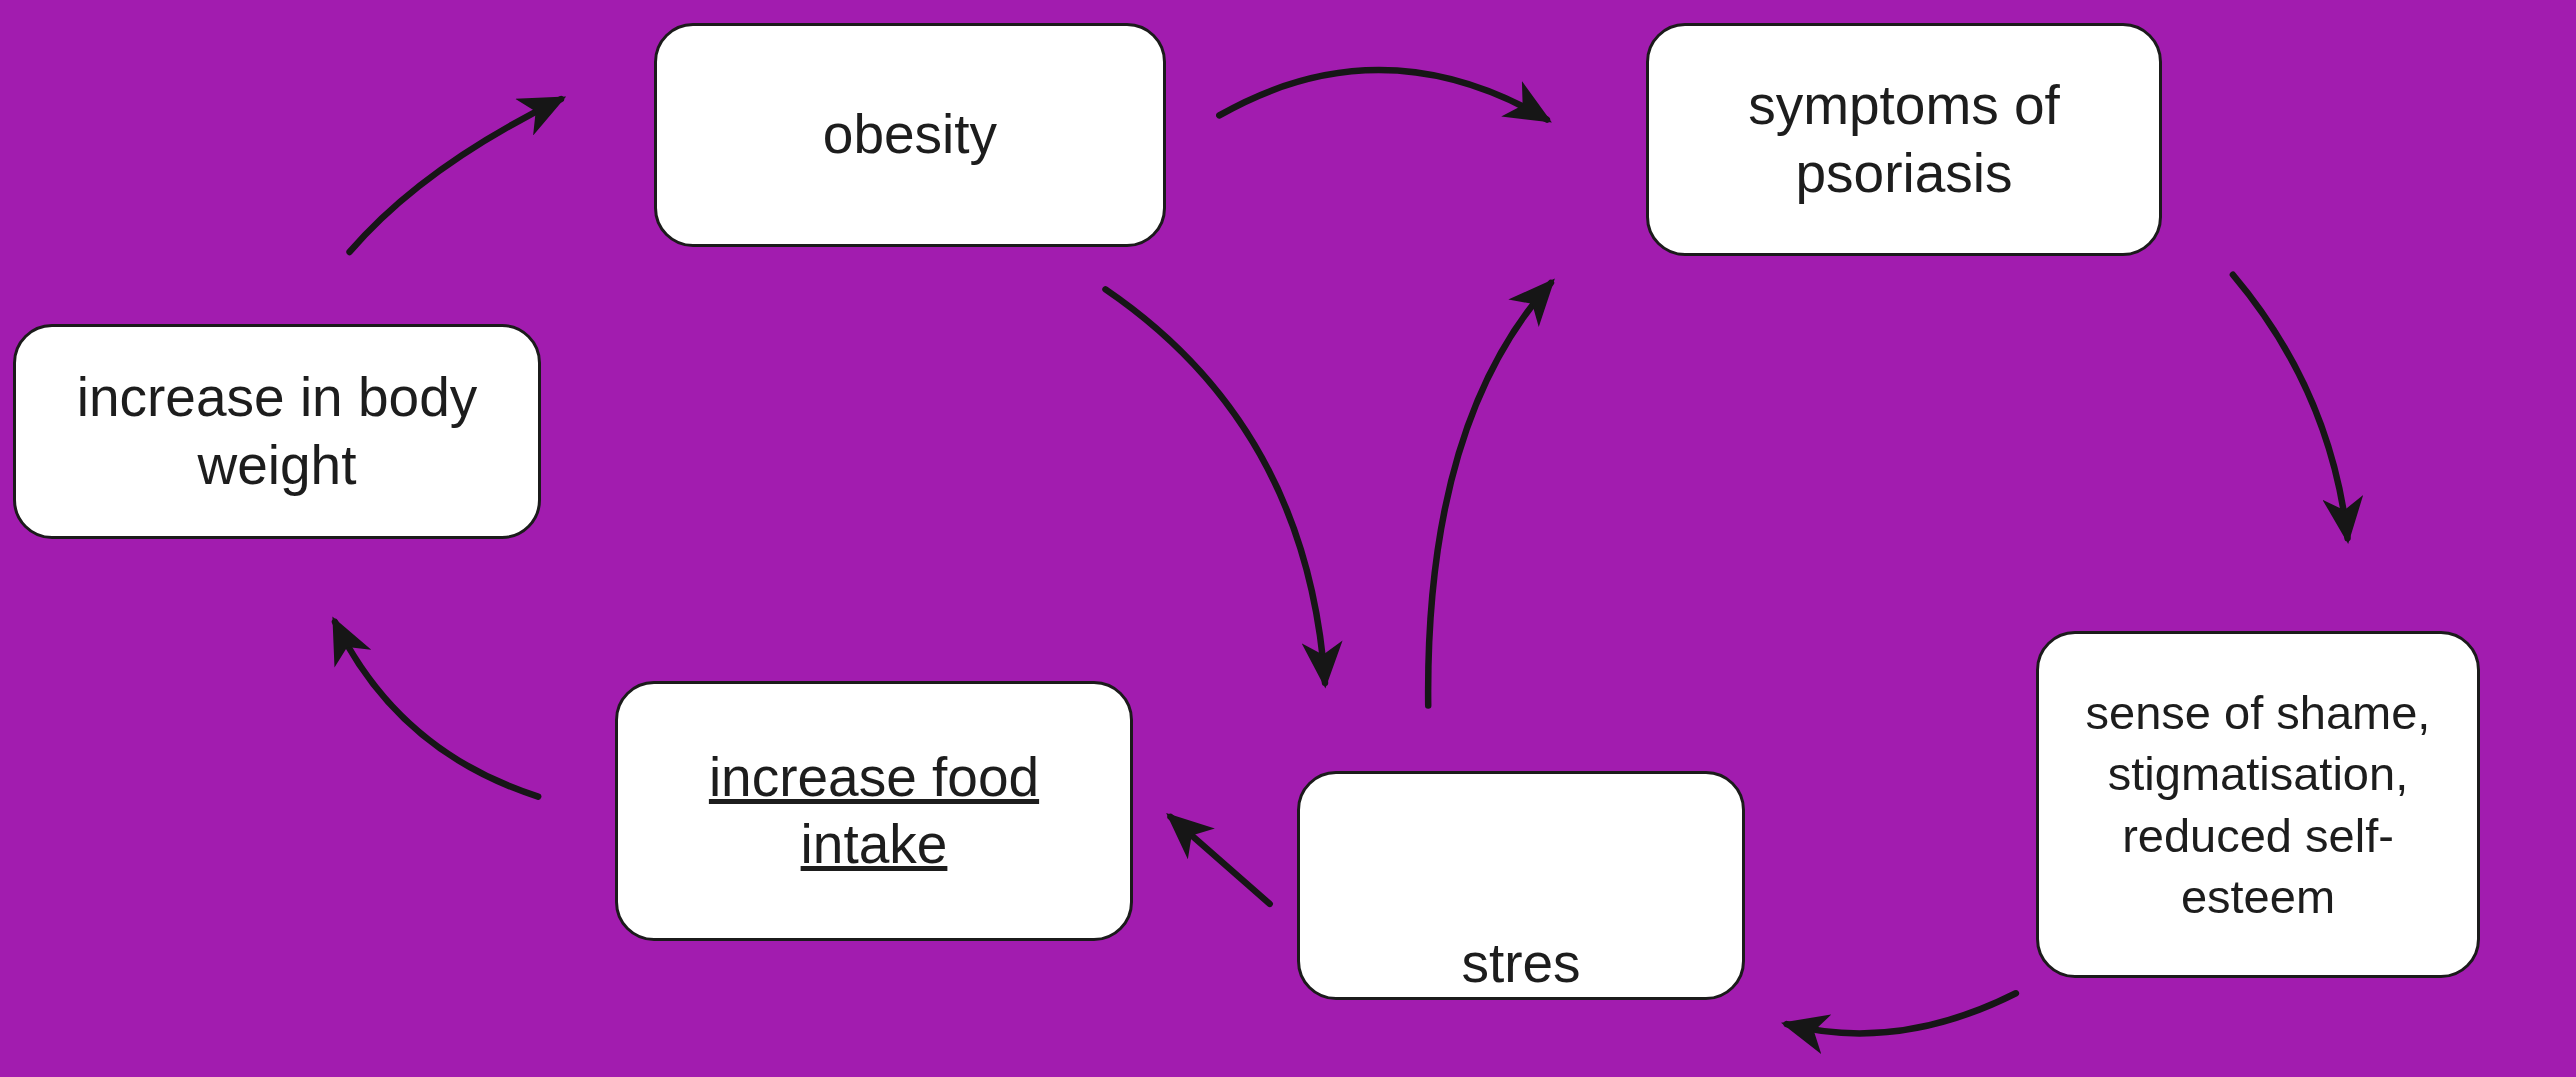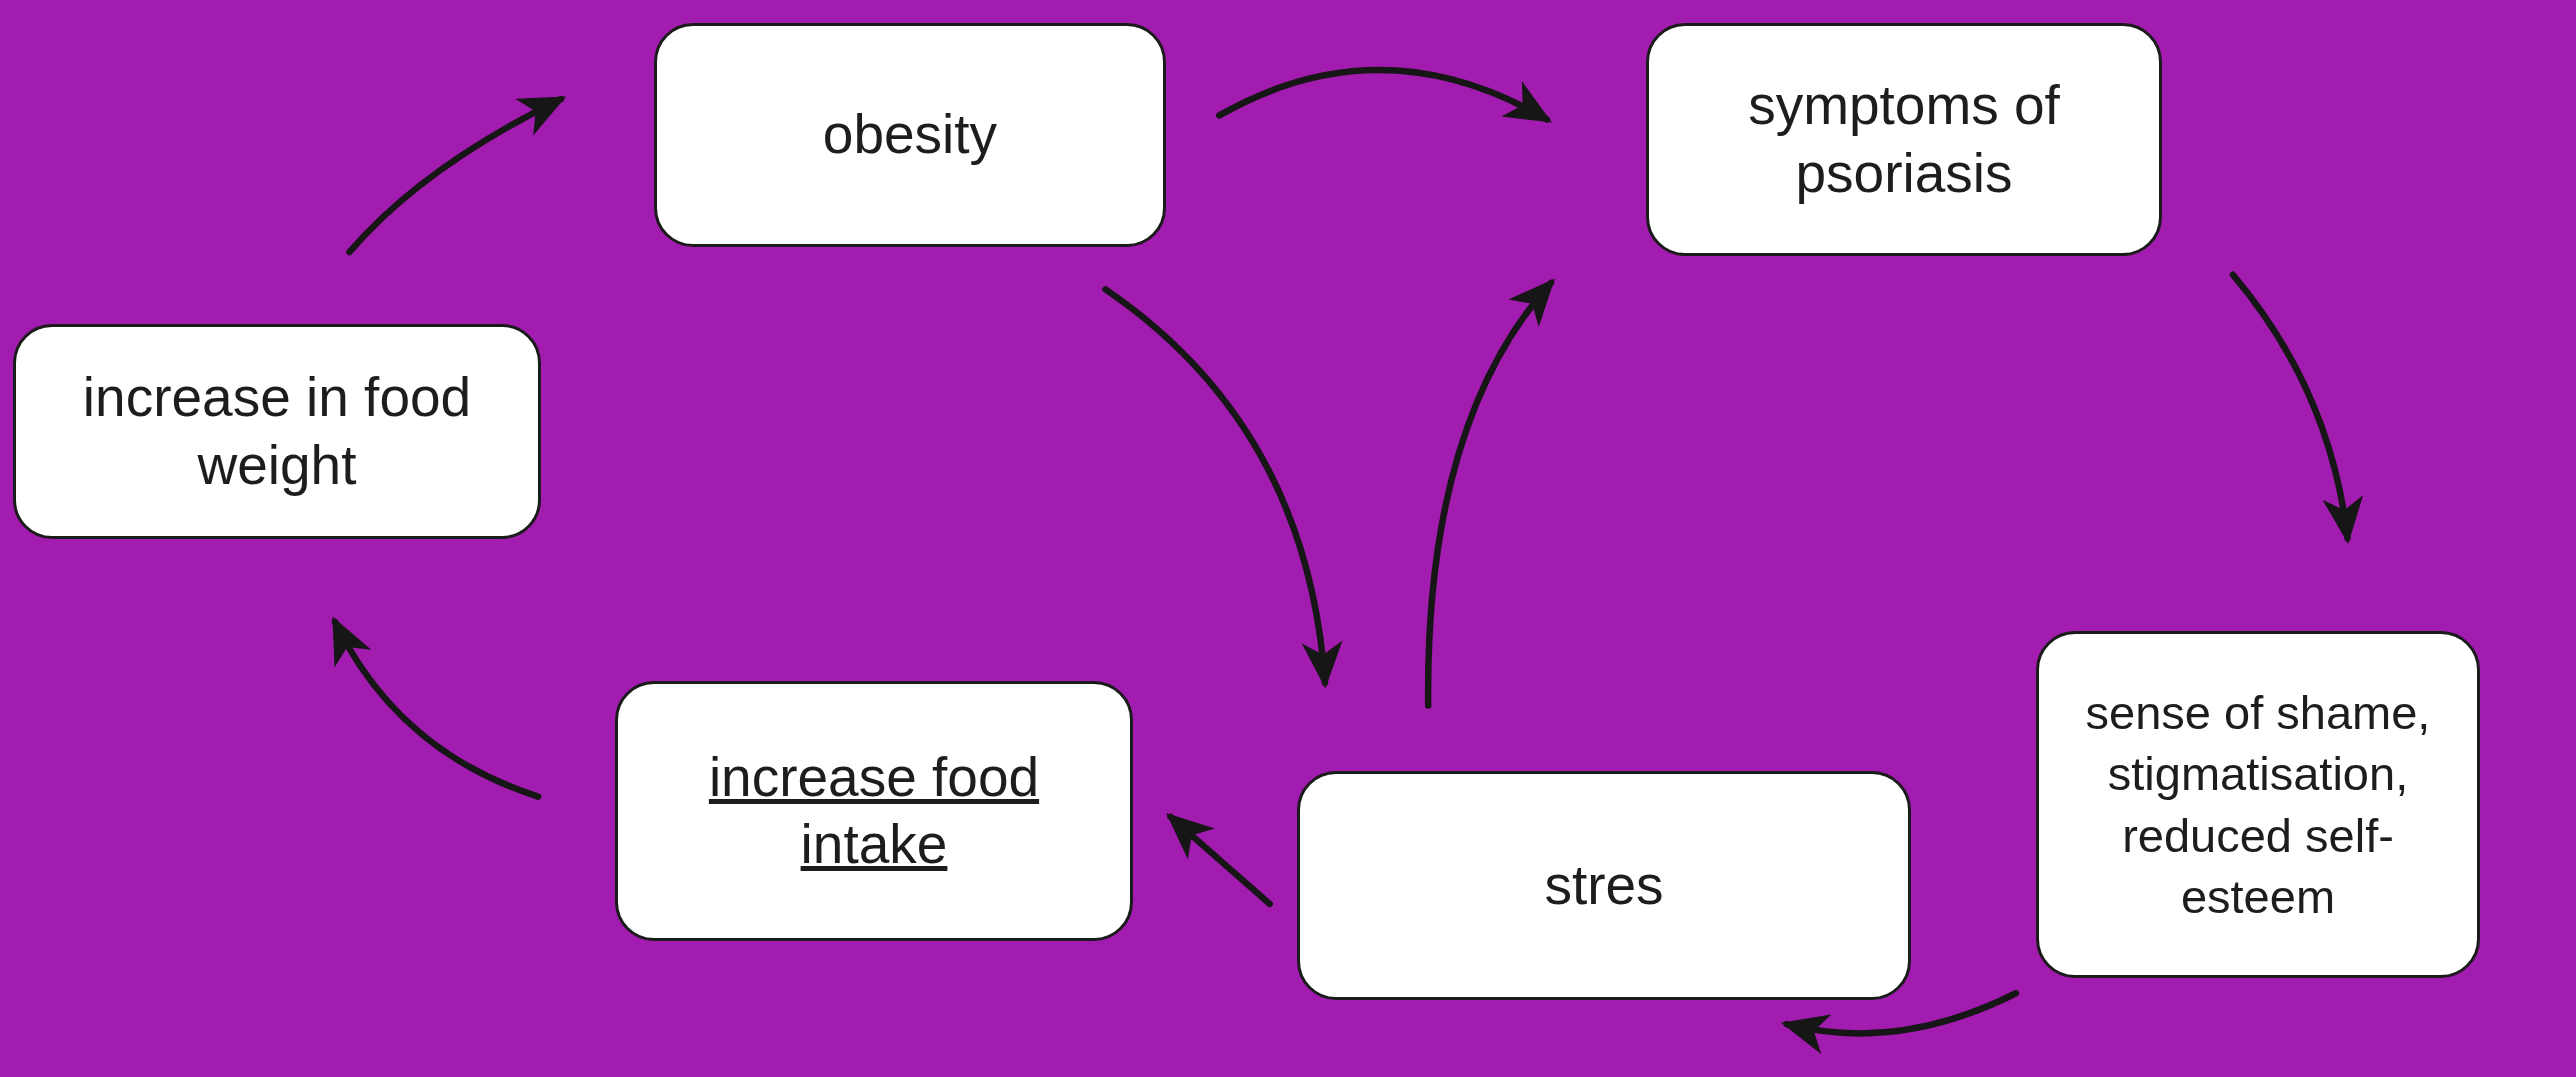--- a/index.html
+++ b/index.html
@@ -25,21 +25,21 @@
   .node .label{display:block;}
   .n-obesity   {left:654px;  top:23px;  width:512px; height:224px; font-size:55px;}
   .n-symptoms  {left:1646px; top:23px;  width:516px; height:233px; font-size:55px;}
   .n-symptoms .label{max-width:455px;}
   .n-bodyweight{left:13px;   top:324px; width:528px; height:215px; font-size:55px;}
   .n-bodyweight .label{max-width:406px;}
   .n-shame     {left:2036px; top:631px; width:444px; height:347px; font-size:47px; line-height:1.3;}
   .n-shame .label{max-width:390px;}
   .n-food      {left:615px;  top:681px; width:518px; height:260px; font-size:55px;text-decoration:underline;}
   .n-food .label{max-width:423px;}
-  .n-stres     {left:1297px; top:771px; width:614px; height:229px; font-size:55px;}
+  .n-stres     {left:1297px; top:771px; width:448px; height:229px; font-size:55px;align-items:flex-end;}
   .edge{fill:none;stroke:#161616;stroke-width:8;stroke-linecap:round;}
 </style>
 </head>
 <body>
 
 <div class="canvas">
 
   <svg class="edges" viewBox="0 0 3169 1325" xmlns="http://www.w3.org/2000/svg">
     <defs>
       <marker id="ah" viewBox="0 0 8 7" refX="7" refY="3.5" markerWidth="7.2" markerHeight="6.3" orient="auto">
@@ -66,21 +66,21 @@
 
   <div class="node n-obesity">
     <span class="label">obesity</span>
   </div>
 
   <div class="node n-symptoms">
     <span class="label">symptoms of psoriasis</span>
   </div>
 
   <div class="node n-bodyweight">
-    <span class="label">increase in food weight</span>
+    <span class="label">increase in body weight</span>
   </div>
 
   <div class="node n-shame">
     <span class="label">sense of shame, stigmatisation, reduced self-esteem</span>
   </div>
 
   <div class="node n-food">
     <span class="label">increase food intake</span>
   </div>
 

